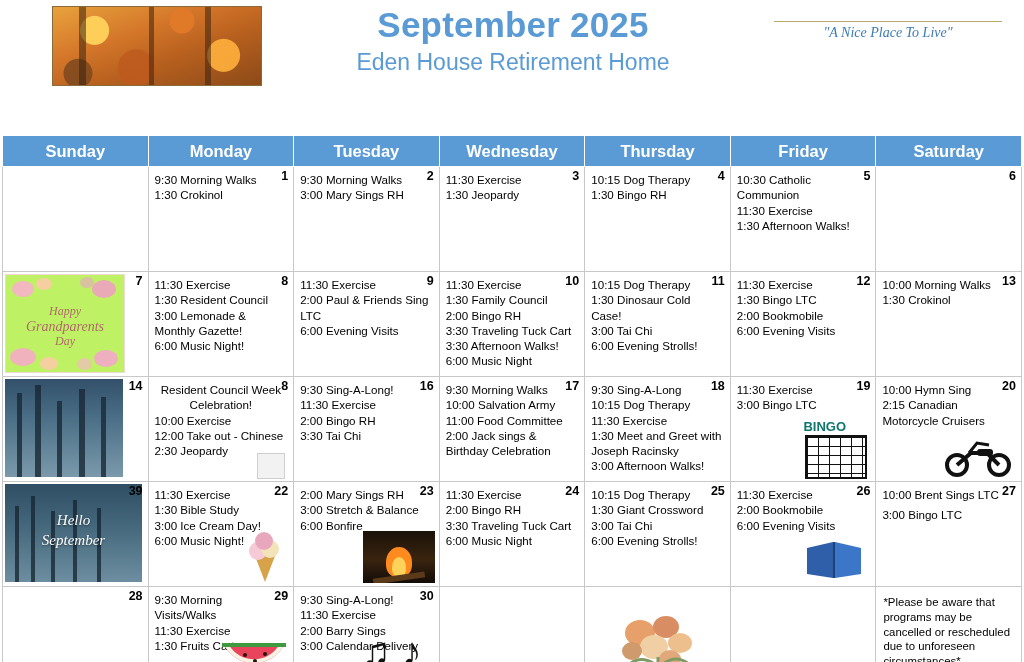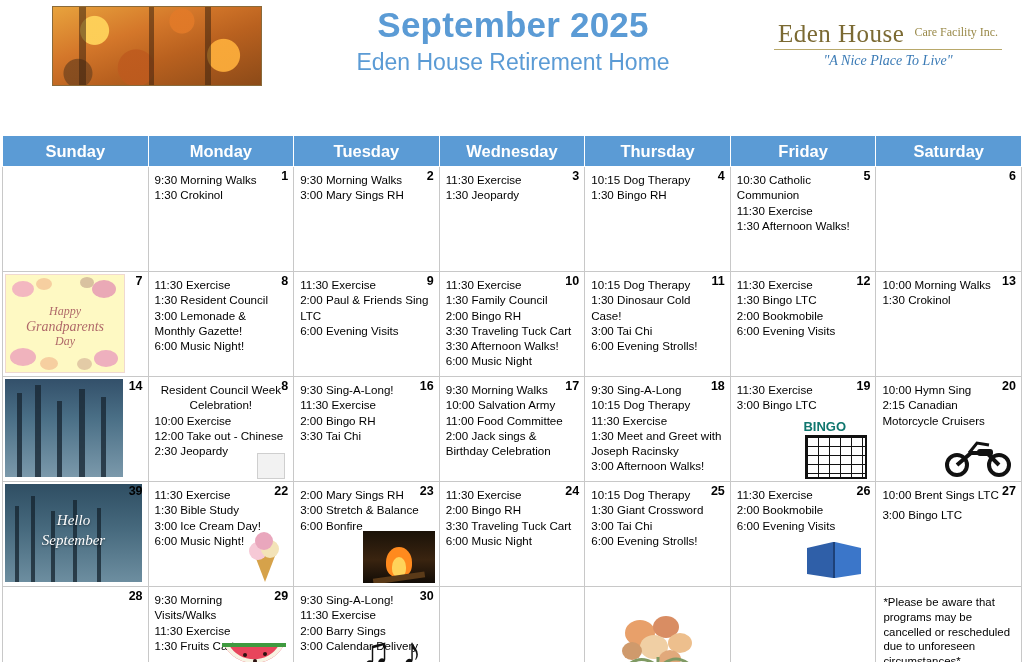--- a/index.html
+++ b/index.html
@@ -161,21 +161,21 @@
     line-height: 1.3;
     color: #000;
   }
 
   
   .cellimg { position: absolute; }
 
   
   .grandparents {
     left: 2px; top: 2px; width: 118px; height: 97px;
-    background: #fef9c3;
+    background: #bef264;
     border: 1px solid #f0d9d0;
     overflow: hidden;
   }
   .grandparents .flower {
     position: absolute; border-radius: 50%;
   }
   .gp-text {
     position: absolute;
     left: 0; right: 0; top: 30px;
     text-align: center;
@@ -276,23 +276,20 @@
       <div class="trunk t2"></div>
       <div class="trunk t3"></div>
     </div>
 
     <div class="header-titles">
       <div class="title-main">September 2025</div>
       <div class="title-sub">Eden House Retirement Home</div>
     </div>
 
     <div class="logo">
-      <div>
-        <span class="logo-name">Eden House</span><span class="logo-care">Care Facility Inc.</span>
-      </div>
       <div class="logo-rule"></div>
       <div class="logo-tag">"A Nice Place To Live"</div>
     </div>
   </div>
 
   <table class="cal">
     <thead>
       <tr>
         <th>Sunday</th>
         <th>Monday</th>

